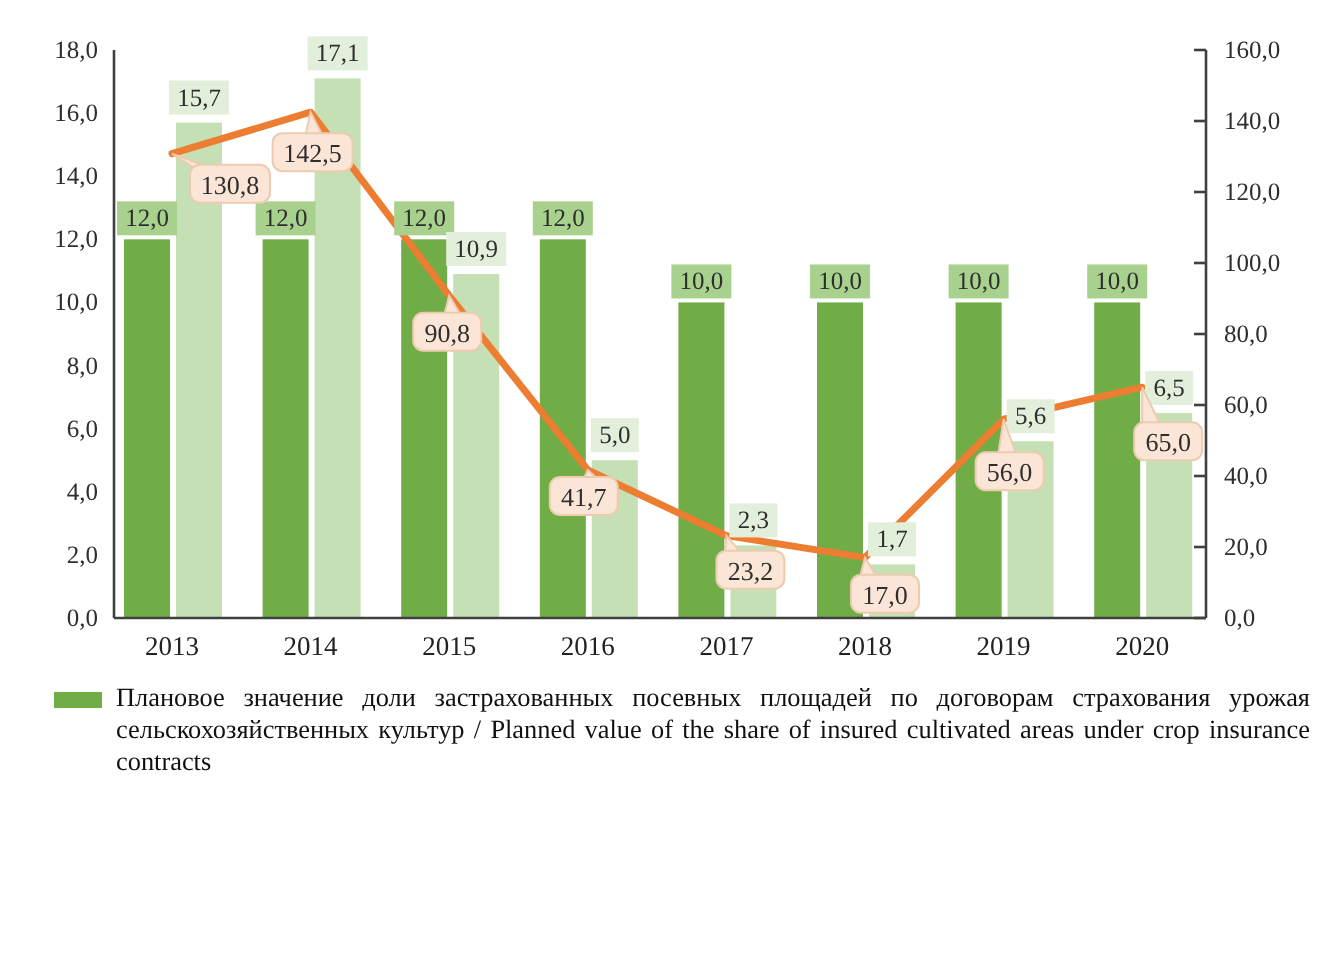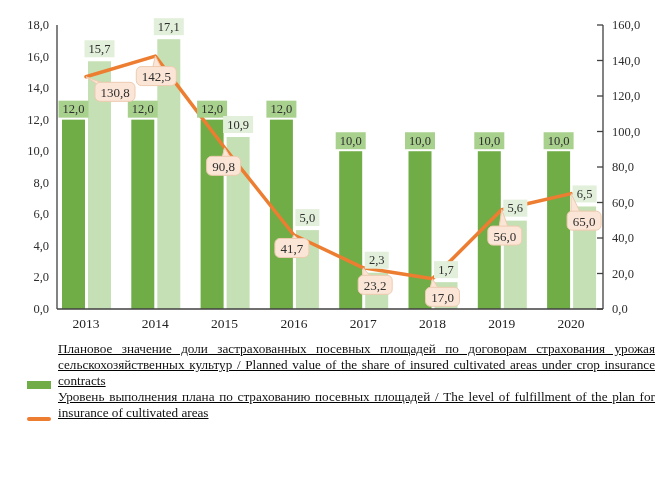--- a/index.html
+++ b/index.html
@@ -8,21 +8,21 @@
     font-family:"Liberation Serif", serif;
     position:relative;overflow:hidden;
   }
   #chart-svg{display:block;}
   #chart-svg text{font-family:"Liberation Serif", serif;fill:#2e2e2e;}
   #chart-svg .ax{font-size:12.5px;}
   #chart-svg .yr{font-size:13.5px;fill:#222;}
   #chart-svg .dl{font-size:12.5px;}
   #chart-svg .co{font-size:13px;}
   .legend{padding:3px 16px 0 27px;}
-  .legend-item{display:flex;align-items:flex-end;text-decoration:underline;}
+  .legend-item{display:flex;align-items:flex-start;}
   .swatch{flex:0 0 24px;height:8px;margin:5px 7px 0 0;}
   .swatch.line-swatch{height:4px;border-radius:2px;margin-top:7px;}
   .legend-text{
     flex:1;font-size:13.2px;line-height:16px;color:#111;
     text-align:justify;
   }
 </style>
 </head>
 <body>
 
@@ -139,17 +139,13 @@
     <polygon points="571.0999999999999,193.625 571.0999999999999,214.125 581.0999999999999,214.125" fill="#FBE5D6" stroke="#EDCBB0" stroke-width="1"></polygon>
     <rect x="567.0999999999999" y="211.125" width="34" height="19" rx="5" ry="5" fill="#FBE5D6" stroke="#EDCBB0" stroke-width="1"></rect>
     <text x="584.0999999999999" y="221.125" text-anchor="middle" dominant-baseline="central" class="co">65,0</text>
   </svg>
 
 <div class="legend">
   <div class="legend-item">
     <span class="swatch" style="background: rgb(112, 173, 71);"></span>
     <span class="legend-text">Плановое значение доли застрахованных посевных площадей по договорам страхования урожая сельскохозяйственных культур / Planned value of the share of insured cultivated areas under crop insurance contracts</span>
   </div>
-  <div class="legend-item">
-    <span class="swatch line-swatch" style="background: rgb(237, 125, 49);"></span>
-    <span class="legend-text">Уровень выполнения плана по страхованию посевных площадей / The level of fulfillment of the plan for insurance of cultivated areas</span>
-  </div>
 </div>
 
 </body></html>

